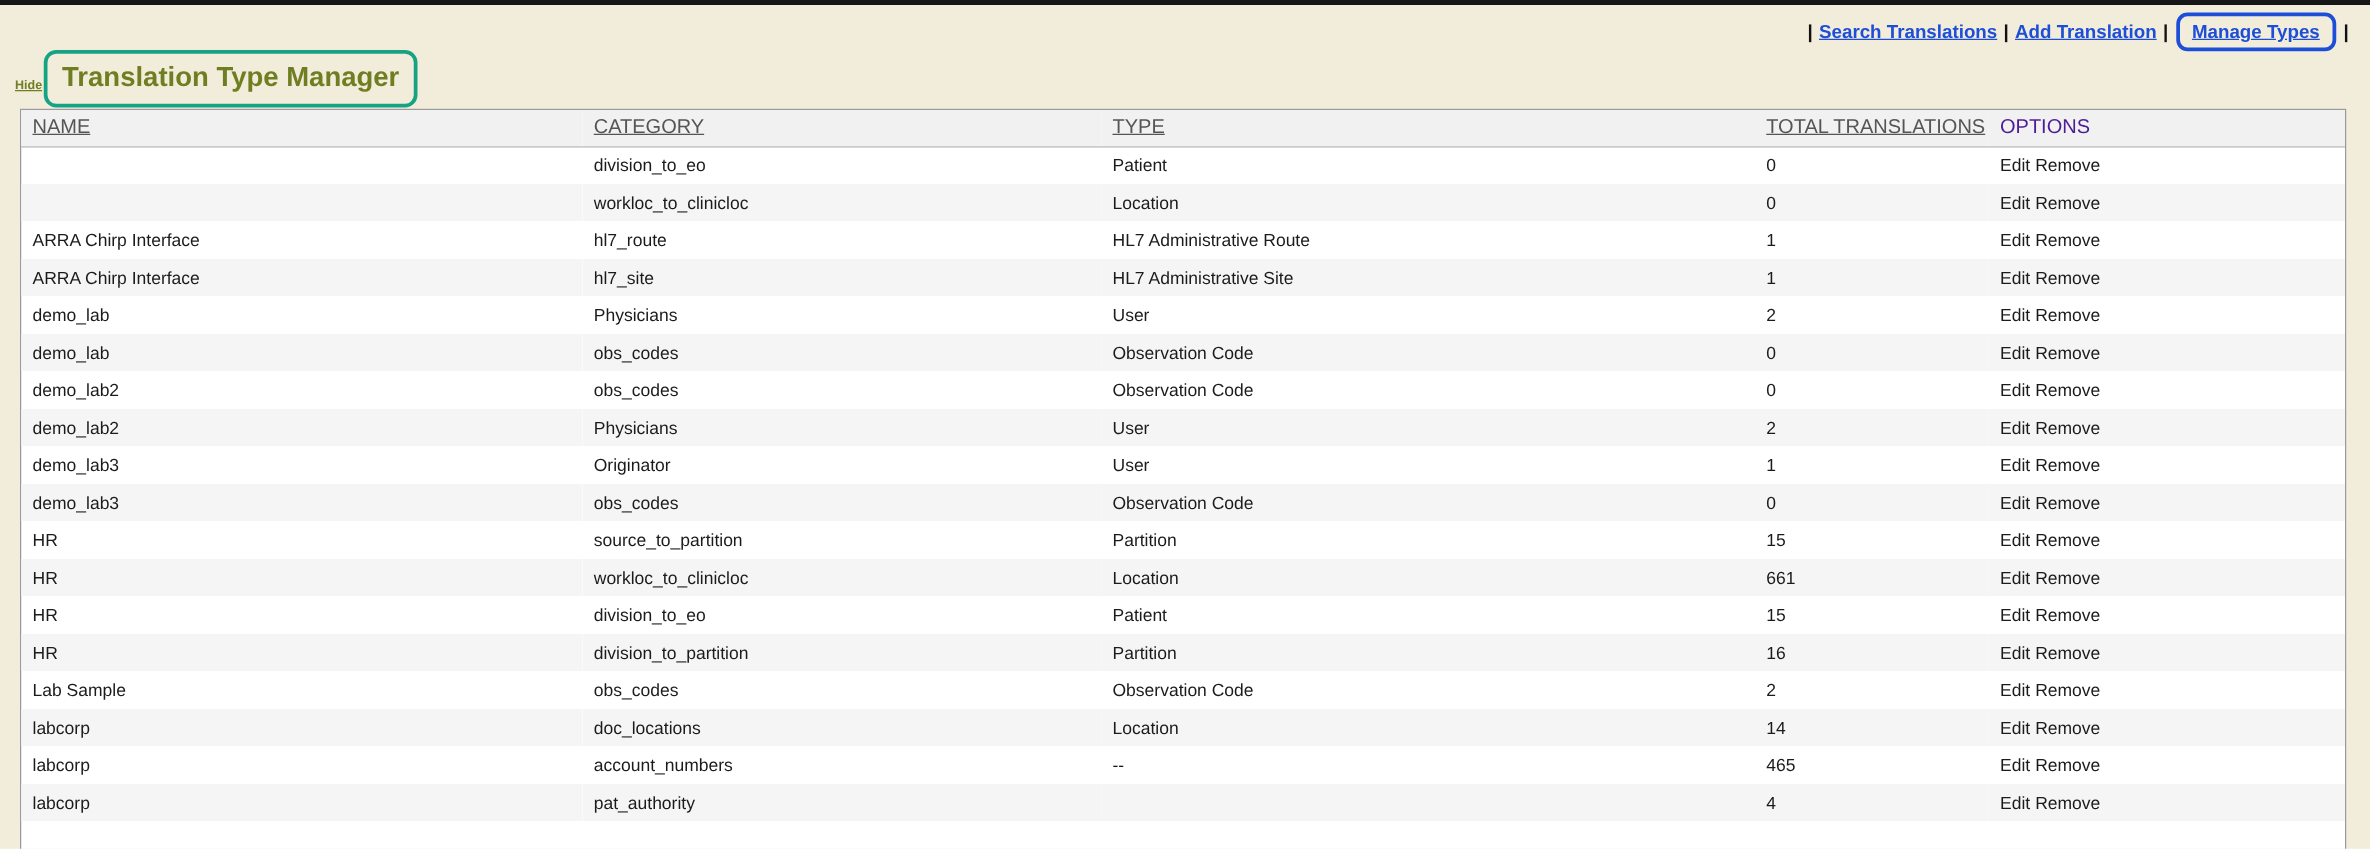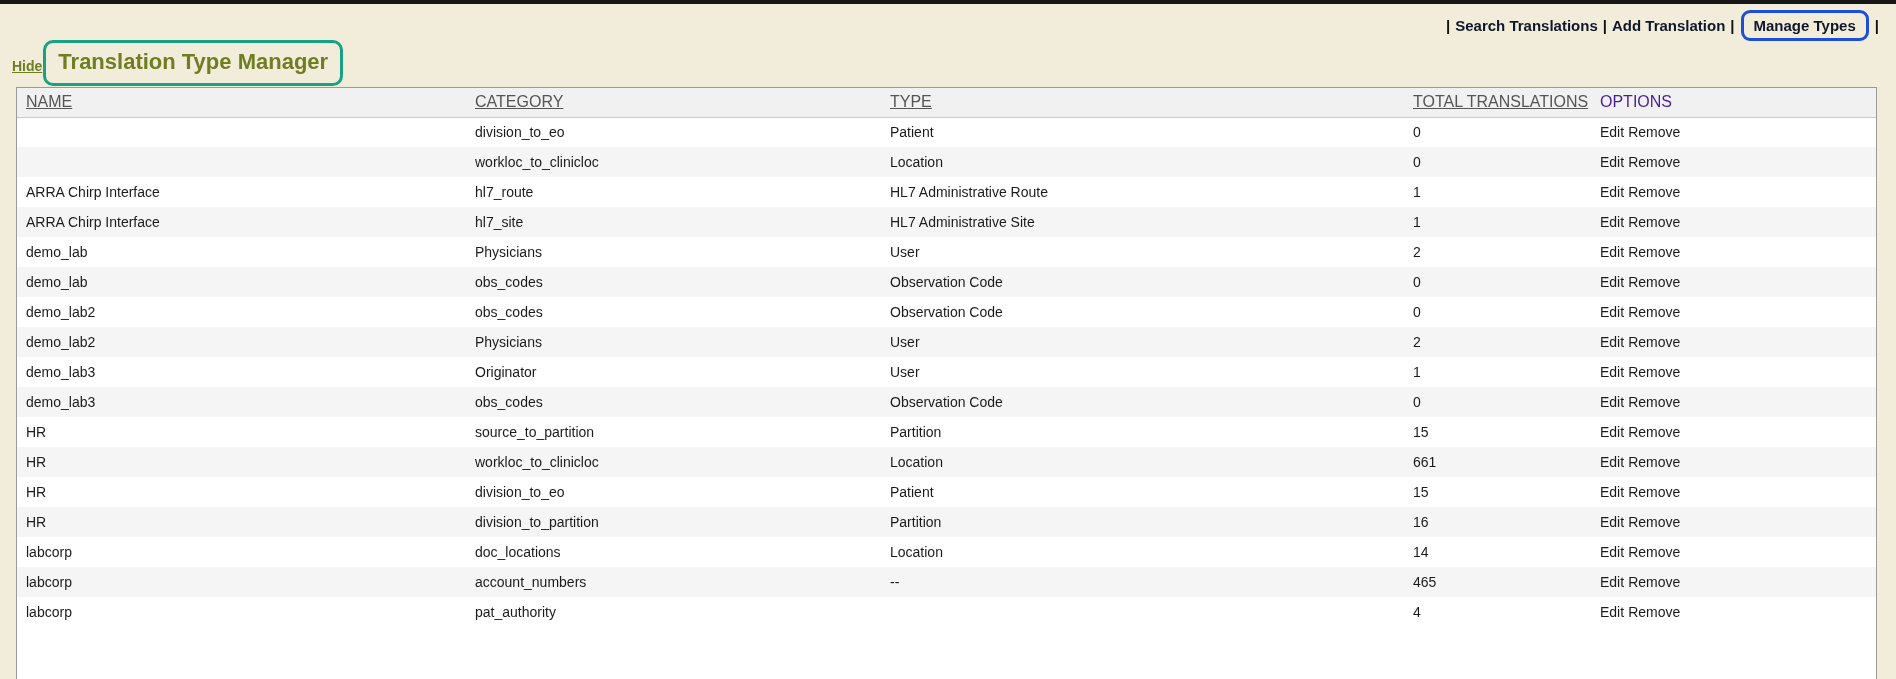--- a/index.html
+++ b/index.html
@@ -14,35 +14,35 @@
     position:absolute; top:0; left:0;
     width:1896px; height:4px; background:#161616;
   }
   
   .nav {
     position:absolute; top:10px; right:12px;
     display:flex; align-items:center;
     font-size:15px; font-weight:bold; color:#111;
     white-space:nowrap;
   }
-  .nav a { color:#0f172a; cursor:pointer; }
+  .nav a { color:#1d4ed8; text-decoration:underline; cursor:pointer; }
   .nav .pipe { margin:0 5px; }
   .highlight-box {
     display:inline-block;
     border:3px solid #1d4ed8; border-radius:9px;
     padding:4px 10px; margin:0 1px;
   }
   
   .legend {
     position:absolute; top:40px; left:10px;
     display:flex; align-items:flex-end;
     background:#f2ecda; z-index:3; padding-right:3px;
   }
   .hide-link {
-    color:#6e7e20; font-weight:bold; font-size:14px;
+    color:#6e7e20; font-weight:bold; font-size:10px;
     text-decoration:underline; cursor:pointer;
     margin:0 1px 12px 2px;
   }
   .title-box {
     display:inline-block;
     border:3px solid #16a383; border-radius:10px;
     padding:6px 12px 8px 12px;
     background:#f2ecda;
   }
   .title { color:#6e7e20; font-weight:bold; font-size:22px; white-space:nowrap;margin-top:28px; }
@@ -208,20 +208,27 @@
           <td><a class="opt">Edit</a><a class="opt">Remove</a></td>
         </tr>
         <tr>
           <td>HR</td>
           <td>division_to_partition</td>
           <td>Partition</td>
           <td>16</td>
           <td><a class="opt">Edit</a><a class="opt">Remove</a></td>
         </tr>
         <tr>
+          <td>Lab Sample</td>
+          <td>obs_codes</td>
+          <td>Observation Code</td>
+          <td>2</td>
+          <td><a class="opt">Edit</a><a class="opt">Remove</a></td>
+        </tr>
+        <tr>
           <td>labcorp</td>
           <td>doc_locations</td>
           <td>Location</td>
           <td>14</td>
           <td><a class="opt">Edit</a><a class="opt">Remove</a></td>
         </tr>
         <tr>
           <td>labcorp</td>
           <td>account_numbers</td>
           <td>--</td>

